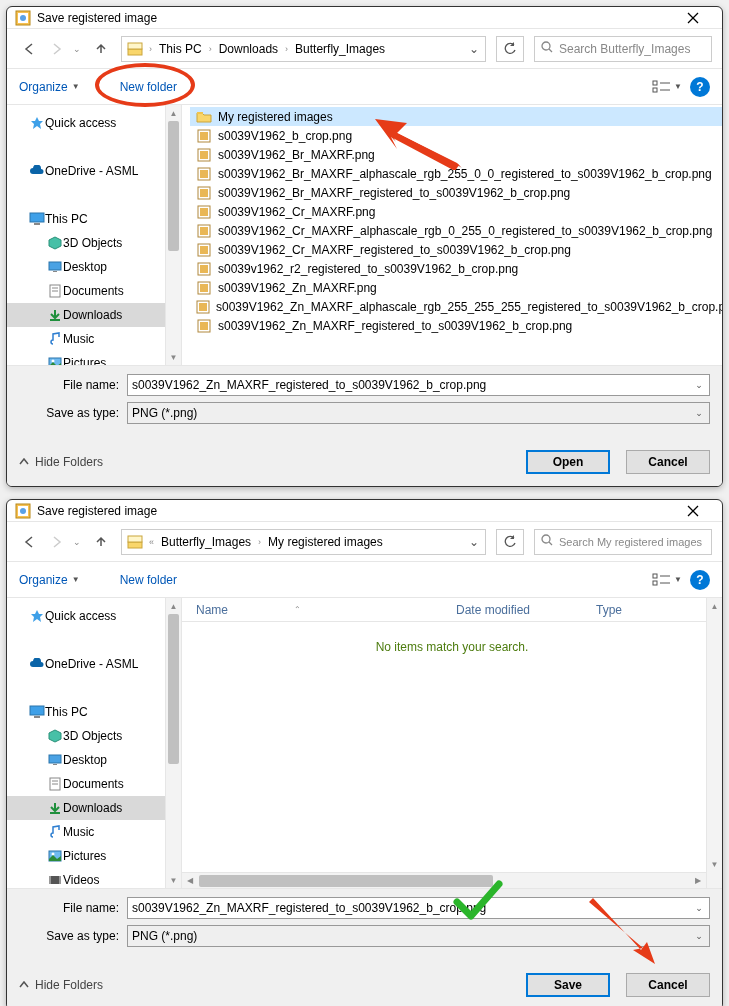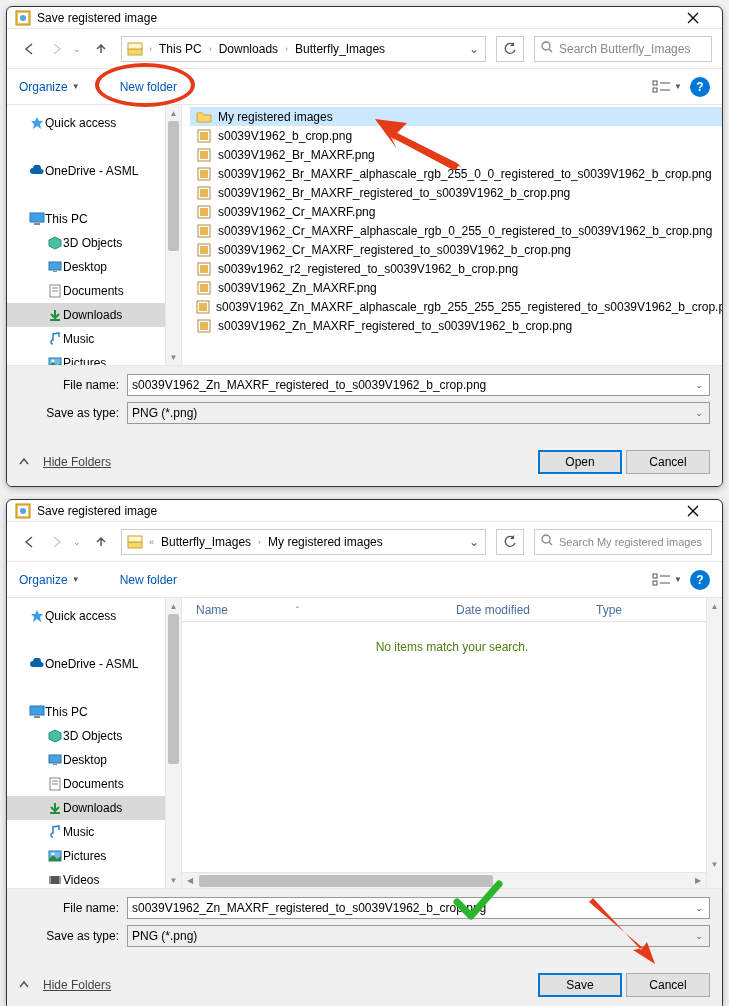--- a/index.html
+++ b/index.html
@@ -198,22 +198,22 @@
     position: absolute; right: 2px; top: 0; bottom: 0;
     width: 16px; display:flex; align-items:center; justify-content:center;
     color: #555; font-size: 9px; cursor: pointer;
   }
 
   .footer {
     display: flex; align-items: center;
     height: 48px; padding: 0 12px;
     background: #f0f0f0;
   }
-  .hide-folders { display: flex; align-items: center; gap: 14px; cursor: pointer; color: #444; text-decoration: underline; }
-  .footer .btns { margin-left: auto; display: flex; gap: 4px; }
+  .hide-folders { display: flex; align-items: center; gap: 6px; cursor: pointer; color: #444; }
+  .footer .btns { margin-left: auto; display: flex; gap: 16px; font-weight: bold; }
   .btn {
     width: 84px; height: 24px;
     border: 1px solid #aaa;
     background: #e1e1e1;
     display: flex; align-items: center; justify-content: center;
     cursor: pointer;
     font-size: 12px;
   }
   .btn.primary { border: 2px solid #0078d7; background: #e1e1e1; }
 

